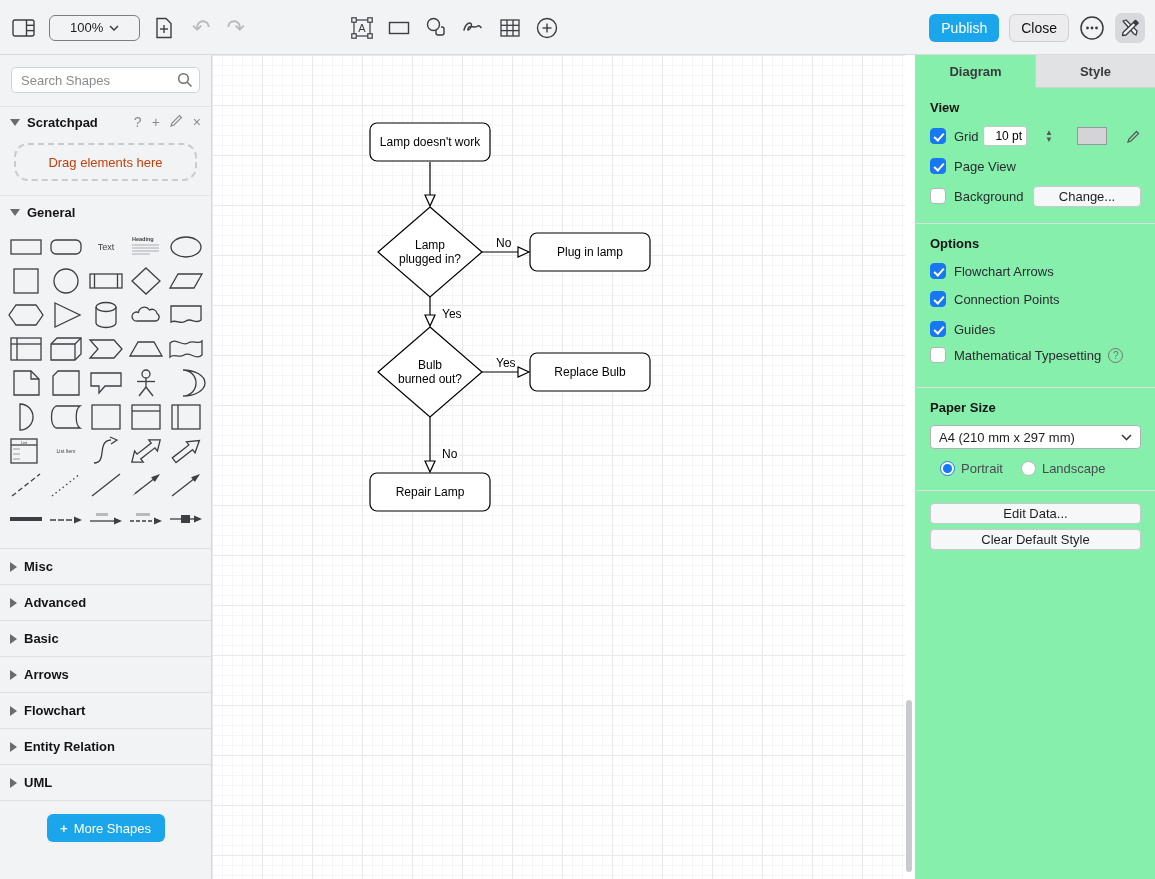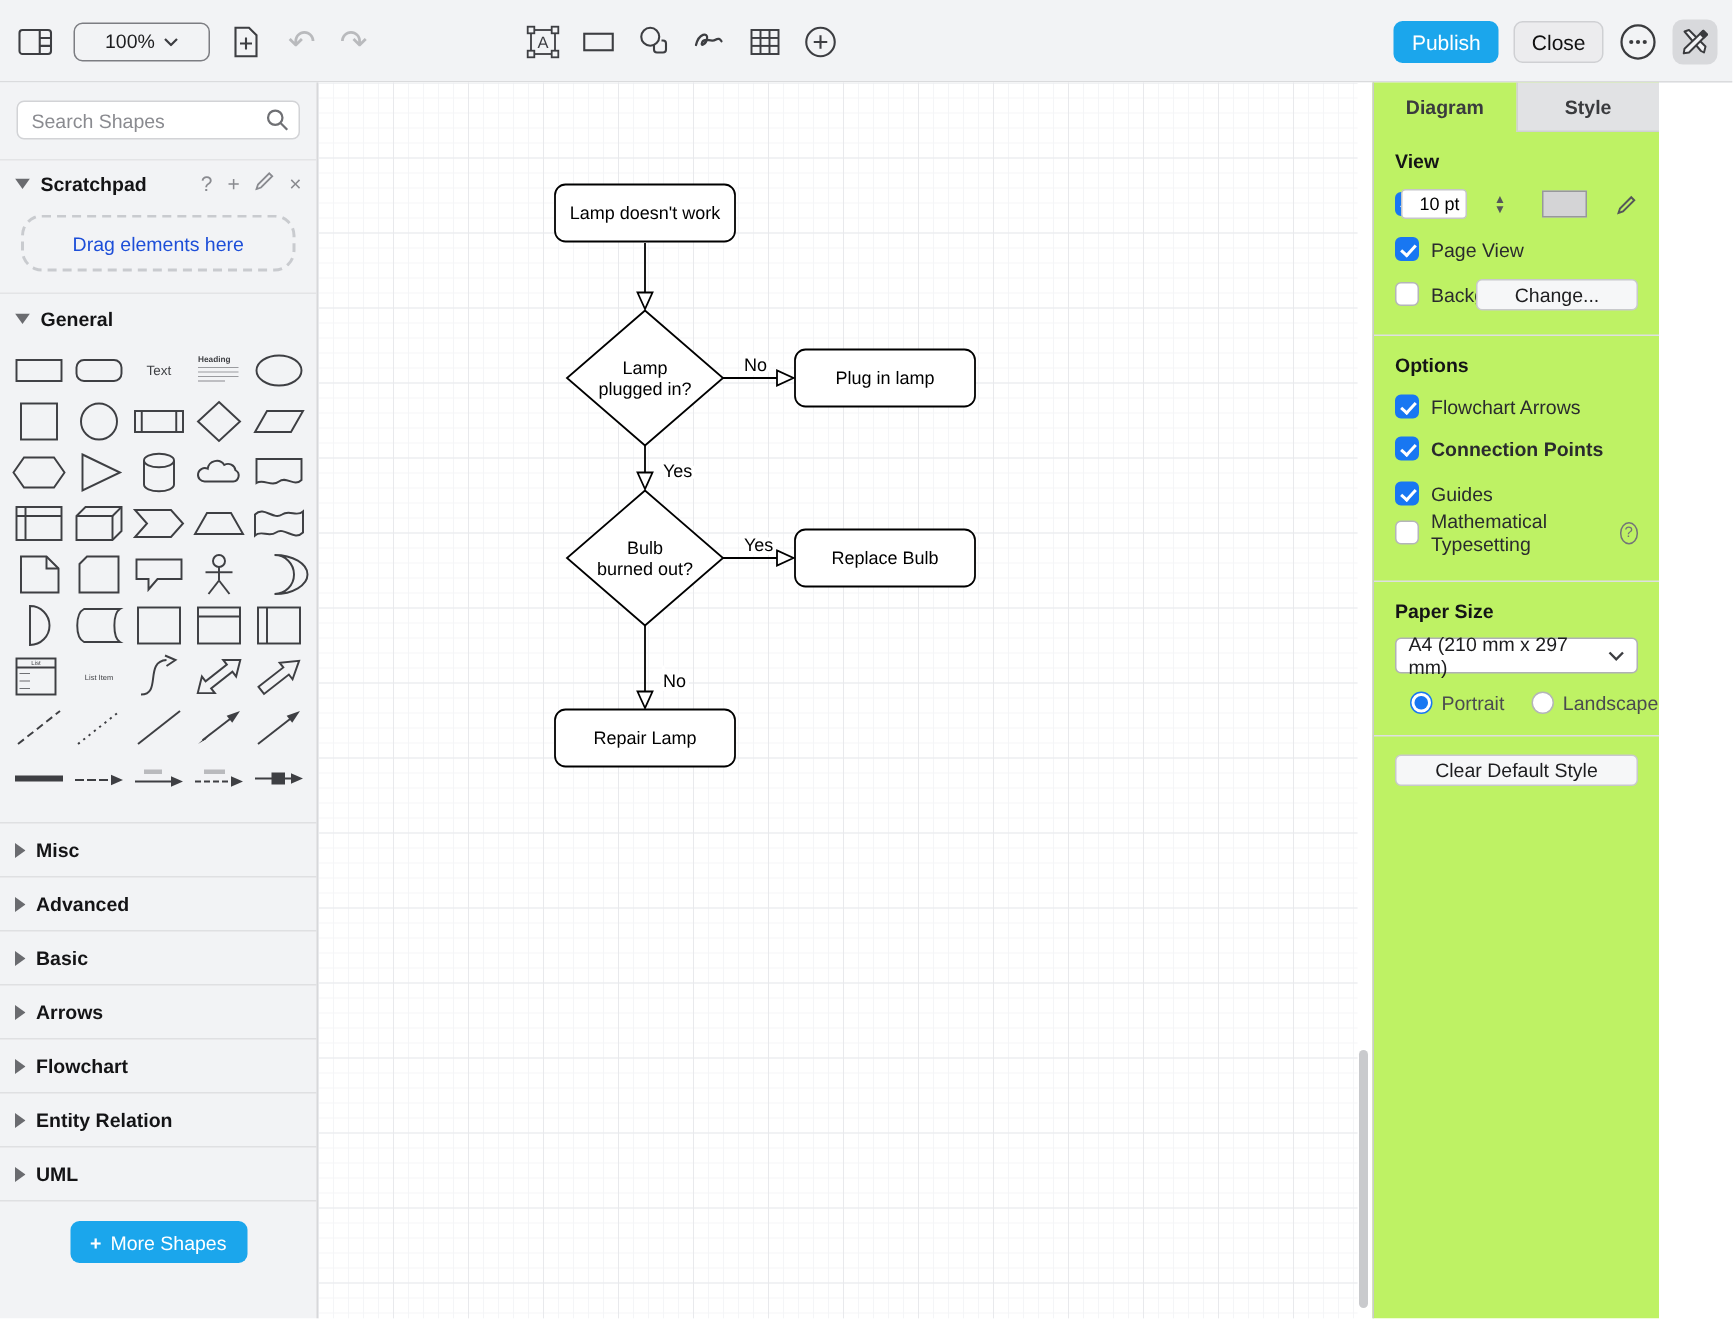--- a/index.html
+++ b/index.html
@@ -33,21 +33,21 @@
   .search-box{position:relative;height:26px;}
   .search-box input{width:100%;height:26px;box-sizing:border-box;border:1px solid #d2d3d6;border-radius:5px;
     padding:0 26px 0 9px;font-size:13px;font-family:"Liberation Sans",sans-serif;color:#1d1d1f;background:#fff;outline:none;}
   .search-box input::placeholder{color:#8a8b90;}
   .search-mag{position:absolute;right:7px;top:5px;}
   .side-header{height:30px;display:flex;align-items:center;padding:0 10px;gap:7px;}
   .side-header .title{font-weight:bold;color:#141416;}
   .scratch-actions{margin-left:auto;display:flex;align-items:center;gap:10px;color:#8a8b90;font-size:14px;}
   .scratch-actions span{cursor:pointer;}
   .drag-area{margin:6px 14px 14px 14px;height:34px;border:2px dashed #c9cbcf;border-radius:14px;
-    display:flex;align-items:center;justify-content:center;color:#1d4ed8;font-size:13px;}
+    display:flex;align-items:center;justify-content:center;color:#c2410c;font-size:13px;}
   .sep{border-top:1px solid #e3e4e6;}
   #shape-grid{display:grid;grid-template-columns:repeat(5,1fr);padding:4px 6px 10px 6px;}
   .shape-cell{height:34px;display:flex;justify-content:center;cursor:pointer;}
   #categories .cat-row{height:35px;display:flex;align-items:center;gap:7px;padding:0 10px;
     border-top:1px solid #dfe0e2;cursor:pointer;}
   #categories .cat-row:last-child{border-bottom:1px solid #dfe0e2;}
   .cat-label{font-weight:bold;color:#141416;}
   .more-shapes{margin:13px auto 0 auto;width:118px;height:28px;border-radius:6px;background:#1ba6ec;
     color:#fff;font-size:13px;display:flex;align-items:center;justify-content:center;cursor:pointer;}
   
@@ -56,21 +56,21 @@
     background-color:#ffffff;
     background-image:
       linear-gradient(#e8e9ec 1px, transparent 1px),
       linear-gradient(90deg,#e8e9ec 1px, transparent 1px),
       linear-gradient(#f4f5f7 1px, transparent 1px),
       linear-gradient(90deg,#f4f5f7 1px, transparent 1px);
     background-size:50px 50px,50px 50px,10px 10px,10px 10px;}
   #flow-svg{position:absolute;left:0;top:0;}
   #v-scrollbar{position:absolute;right:3px;top:645px;width:6px;height:172px;background:#c9cacd;border-radius:3px;cursor:pointer;}
   
-  #panel{position:absolute;left:915px;top:55px;width:191px;height:824px;background:#bef264;
+  #panel{position:absolute;left:915px;top:55px;width:240px;height:824px;background:#86efac;
     border-left:1px solid #c9cacc;box-sizing:border-box;font-size:13px;}
   .tabs{display:flex;height:33px;}
   .tab{flex:1;display:flex;align-items:center;justify-content:center;font-weight:bold;color:#3a3b3e;cursor:pointer;}
   .tab.inactive{background:#e1e2e4;border-left:1px solid #d0d1d3;border-bottom:1px solid #d0d1d3;}
   .psec{padding:12px 14px 14px 14px;}
   .psec h3{margin:0 0 10px 0;font-size:13px;color:#141416;}
   .prow{display:flex;align-items:center;margin-bottom:8px;height:22px;position:relative;}
   .prow .lbl{margin-left:8px;color:#2a2b2e;}
   .cb{width:16px;height:16px;border-radius:4px;border:1.5px solid #b4b5b9;background:#fff;box-sizing:border-box;flex:none;cursor:pointer;position:relative;}
   .cb.checked{background:#1877f2;border-color:#1877f2;}
@@ -678,21 +678,21 @@
 
   <div class="pdivider"></div>
 
   <div class="psec">
     <h3>Options</h3>
     <div id="options-rows">
         <div class="prow" style="height: 20px;">
           <span class="cb checked"></span>
     <span class="lbl">Flowchart Arrows</span>
         </div>
-        <div class="prow" style="height: 20px; font-weight: bold;">
+        <div class="prow" style="height: 20px;">
           <span class="cb checked"></span>
     <span class="lbl">Connection Points</span>
         </div>
         <div class="prow" style="height: 20px; align-items: flex-end;">
           <span class="cb checked"></span>
     <span class="lbl">Guides</span>
         </div>
         <div class="prow" style="height: 20px;">
           <span class="cb "></span>
     <span class="lbl">Mathematical Typesetting</span>
@@ -715,15 +715,16 @@
       <span class="radio selected"></span>
       <span>Portrait</span>
       <span class="radio" style="margin-left:12px"></span>
       <span>Landscape</span>
     </div>
   </div>
 
   <div class="pdivider"></div>
 
   <div class="stack-btns">
+    <span class="mini-btn">Edit Data...</span>
     <span class="mini-btn">Clear Default Style</span>
   </div>
 </div>
 
 </body></html>

